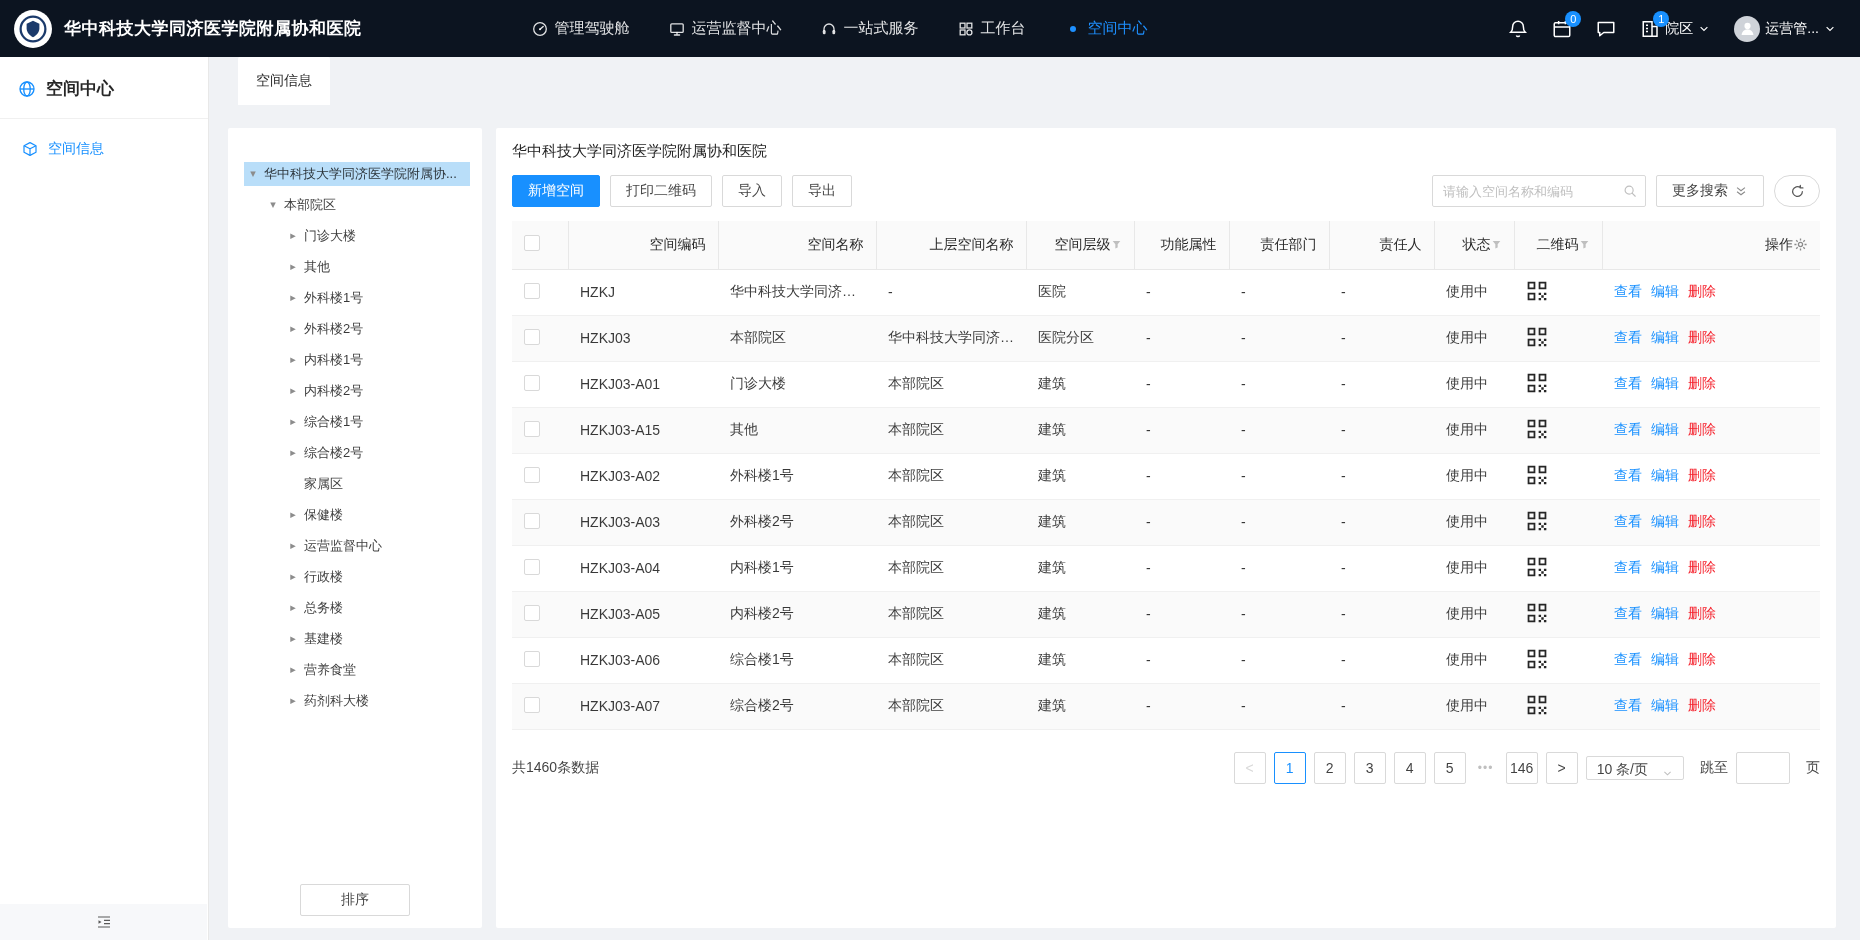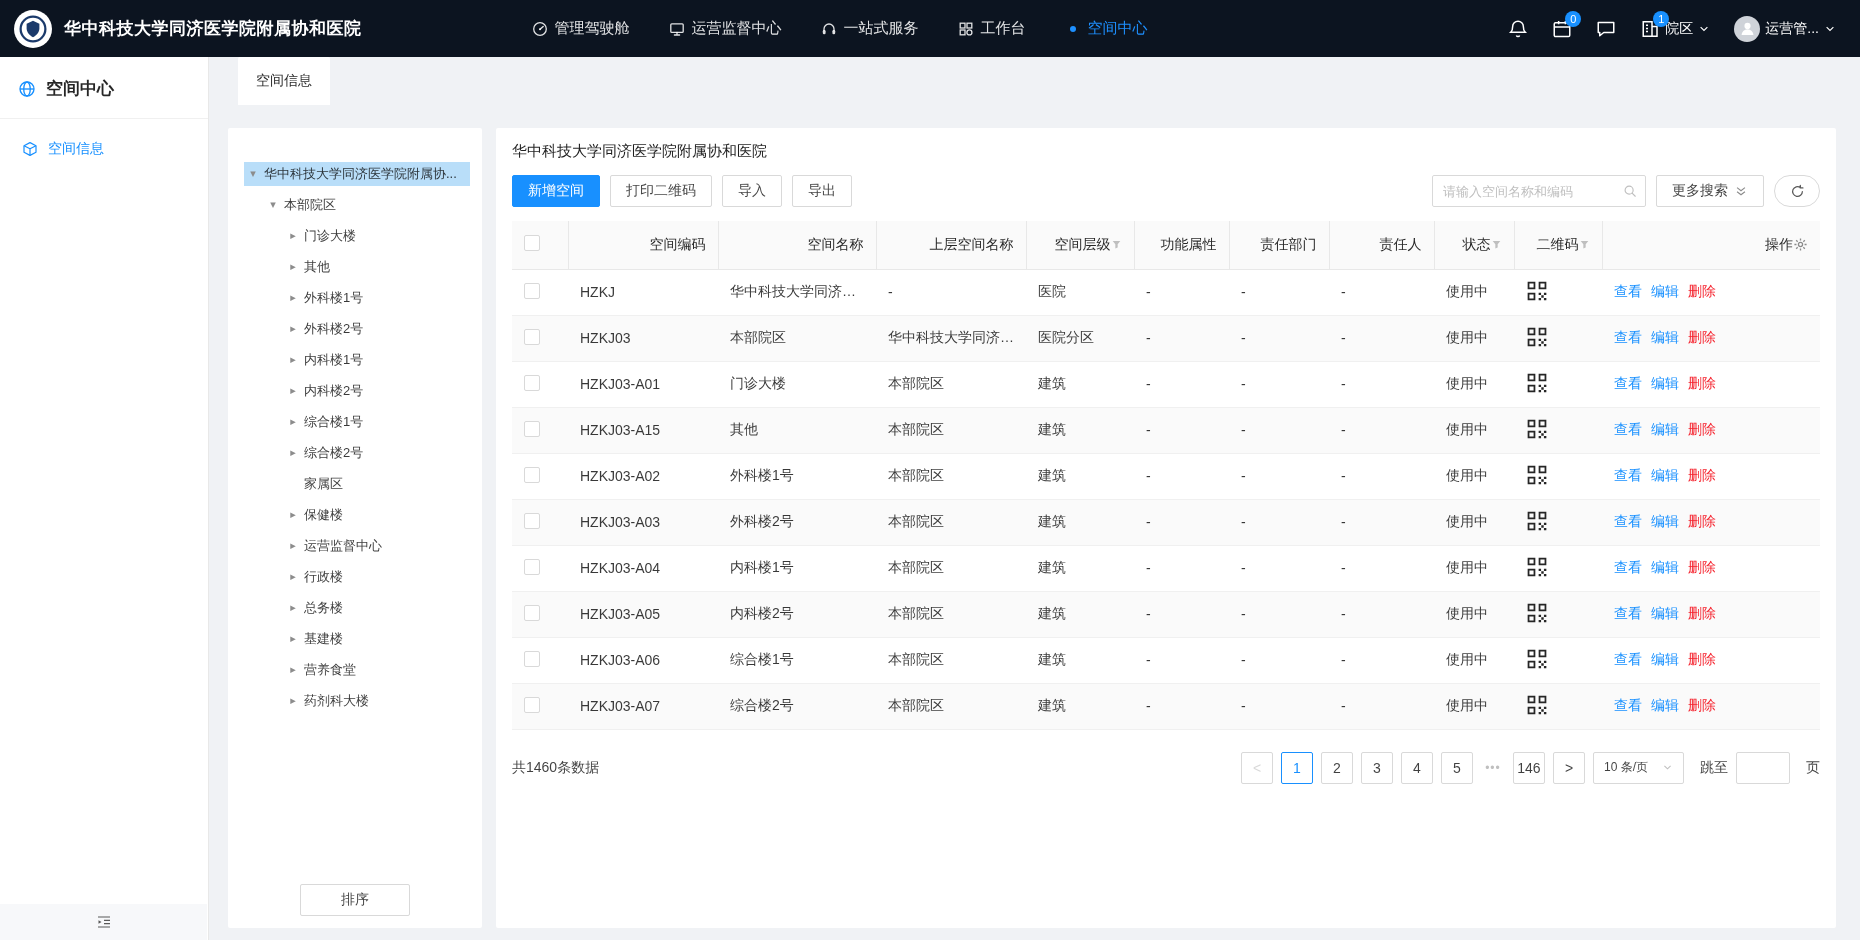--- a/index.html
+++ b/index.html
@@ -116,22 +116,22 @@
   
   .pager { display:flex; align-items:center; margin-top:22px; }
   .pager-total { font-size:14px; color:rgba(0,0,0,.75); }
   .pager-right { margin-left:auto; display:flex; align-items:center; gap:8px; }
   .pg-btn { min-width:32px; height:32px; border:1px solid #d9d9d9; border-radius:2px; background:#fff;
             display:inline-flex; align-items:center; justify-content:center; font-size:14px;
             color:rgba(0,0,0,.75); cursor:pointer; font-family:inherit; }
   .pg-btn.active { border-color:#1890ff; color:#1890ff; }
   .pg-btn.disabled { color:#d9d9d9; cursor:default; }
   .pg-ellipsis { min-width:24px; text-align:center; color:#bfbfbf; letter-spacing:1px; font-size:12px; }
-  .pg-select { height:32px; border:1px solid #d9d9d9; border-radius:2px; background:#fff; padding:0 10px;
-               display:inline-flex; align-items:center; gap:14px; font-size:12px; color:rgba(0,0,0,.75);
+  .pg-select { height:24px; border:1px solid #d9d9d9; border-radius:2px; background:#fff; padding:0 10px;
+               display:inline-flex; align-items:flex-end; gap:14px; font-size:14px; color:rgba(0,0,0,.75);
                cursor:pointer; }
   .pg-select .icon { width:11px; height:11px; color:#bfbfbf; }
   .jump-label { font-size:14px; color:rgba(0,0,0,.75); margin-left:8px; }
   .jump-input { width:54px; height:32px; border:1px solid #d9d9d9; border-radius:2px; outline:none;
                 font-family:inherit; padding:0 8px; }
 </style>
 </head>
 <body>
 
 <div class="topbar">

